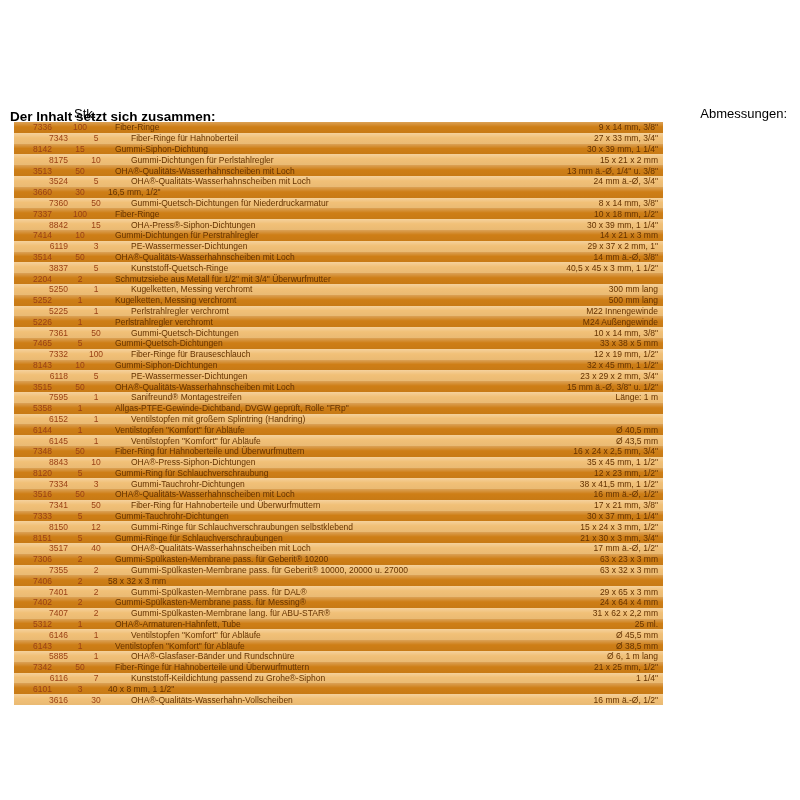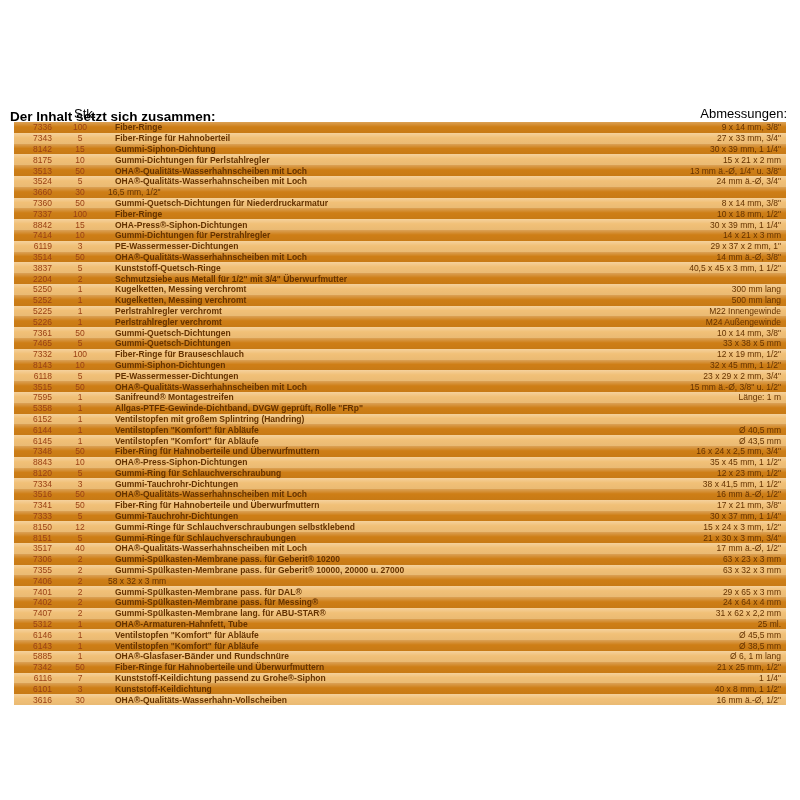--- a/index.html
+++ b/index.html
@@ -27,52 +27,51 @@
     font-size: 13px;
     color: #000000;
     white-space: nowrap;
   }
   .hdr-stk { left: 74px; }
   .hdr-abm { right: 13px; }
   .table {
     position: absolute;
     left: 14px;
     top: 122px;
-    width: 772px;
+    width: 649px;
   }
   .r {
     display: flex;
     align-items: center;
     height: 10.8px;
     font-size: 8.5px;
     line-height: 10px;
     background-image: linear-gradient(rgba(255,255,255,0.28), rgba(255,255,255,0) 45%, rgba(0,0,0,0.03));
     white-space: nowrap;
     overflow: hidden;
   }
   .r.dark  { background-color: var(--row-dark, #CE7E16); }
-  .r.light { background-color: var(--row-light, #F1C077); }
+  .r.light { background-color: var(--row-light, #F1C077); padding-left: 16px; }
   .col-art {
     width: 38px;
     text-align: right;
     color: var(--num-color, #9a4116);
     flex: none;
   }
   .col-qty {
     width: 56px;
     text-align: center;
     color: var(--num-color, #9a4116);
     flex: none;
   }
   .col-desc {
     flex: 1;
     padding-left: 7px;
     color: var(--text-color, #643200);
     overflow: hidden;
-    font-weight: bold;
   }
   .col-dim {
     flex: none;
     padding-right: 5px;
     text-align: right;
     color: var(--text-color, #643200);
   }
 </style>
 </head>
 <body>
@@ -393,21 +392,20 @@
     </div>
       <div class="r light">
       <div class="col-art">6116</div>
       <div class="col-qty">7</div>
       <div class="col-desc">Kunststoff-Keildichtung passend zu Grohe®-Siphon</div>
       <div class="col-dim">1 1/4"</div>
     </div>
       <div class="r dark">
       <div class="col-art">6101</div>
       <div class="col-qty">3</div>
-      <div class="col-desc">Kunststoff-Keildichtung</div>
       <div class="col-dim">40 x 8 mm, 1 1/2"</div>
     </div>
       <div class="r light">
       <div class="col-art">3616</div>
       <div class="col-qty">30</div>
       <div class="col-desc">OHA®-Qualitäts-Wasserhahn-Vollscheiben</div>
       <div class="col-dim">16 mm ä.-Ø, 1/2"</div>
     </div>
     </div>
 

